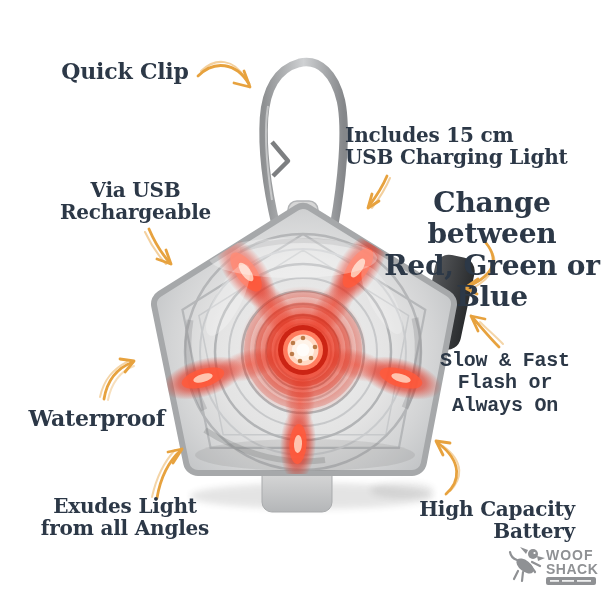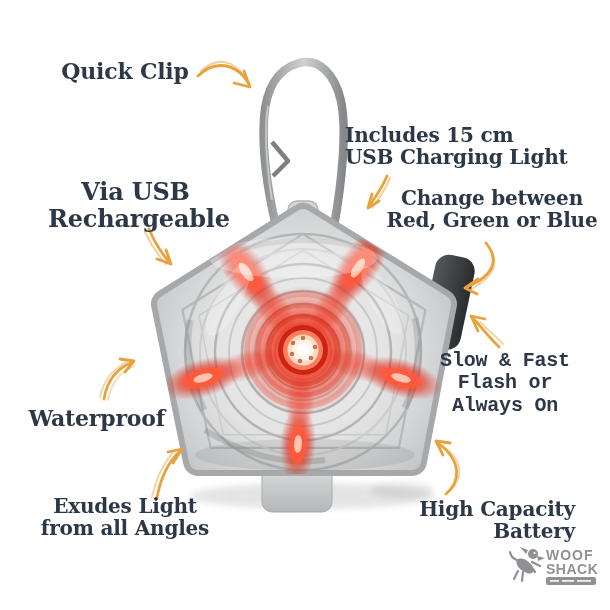--- a/index.html
+++ b/index.html
@@ -10,22 +10,22 @@
     position:relative;width:610px;height:610px;background:var(--bg);
     overflow:hidden;font-family:"DejaVu Serif","Liberation Serif",serif;
   }
   .stage{position:absolute;left:0;top:0;width:610px;height:610px;}
   .label{
     position:absolute;color:var(--ink);font-weight:bold;line-height:1.12;
     letter-spacing:-0.2px;
   }
   .lab-quick-clip   {left:55px;  top:59px;  width:140px; text-align:center; font-size:22px;}
   .lab-usb-cord     {left:345px; top:124px; width:240px; font-size:20px;}
-  .lab-rechargeable {left:48px;  top:179px; width:175px; text-align:center; font-size:24px;}
-  .lab-color-modes  {left:378px; top:187px; width:228px; text-align:center; font-size:20px;}
+  .lab-rechargeable {left:48px;  top:179px; width:175px; text-align:center; font-size:20px;}
+  .lab-color-modes  {left:378px; top:187px; width:228px; text-align:center; font-size:28px;}
   .lab-flash-modes  {left:430px; top:350px; width:150px; text-align:center;  font-size:20px;font-family:Liberation Mono, monospace;}
   .lab-waterproof   {left:25px;  top:406px; width:140px; text-align:right; font-size:22px;}
   .lab-exudes       {left:35px;  top:495px; width:180px; text-align:center;   font-size:20px;}
   .lab-battery      {left:400px; top:498px; width:175px; text-align:right;   font-size:20px;}
   .brandtext{font-family:"Liberation Sans",sans-serif;font-weight:bold;}
 </style>
 </head>
 <body>
 
 <div class="canvas">

